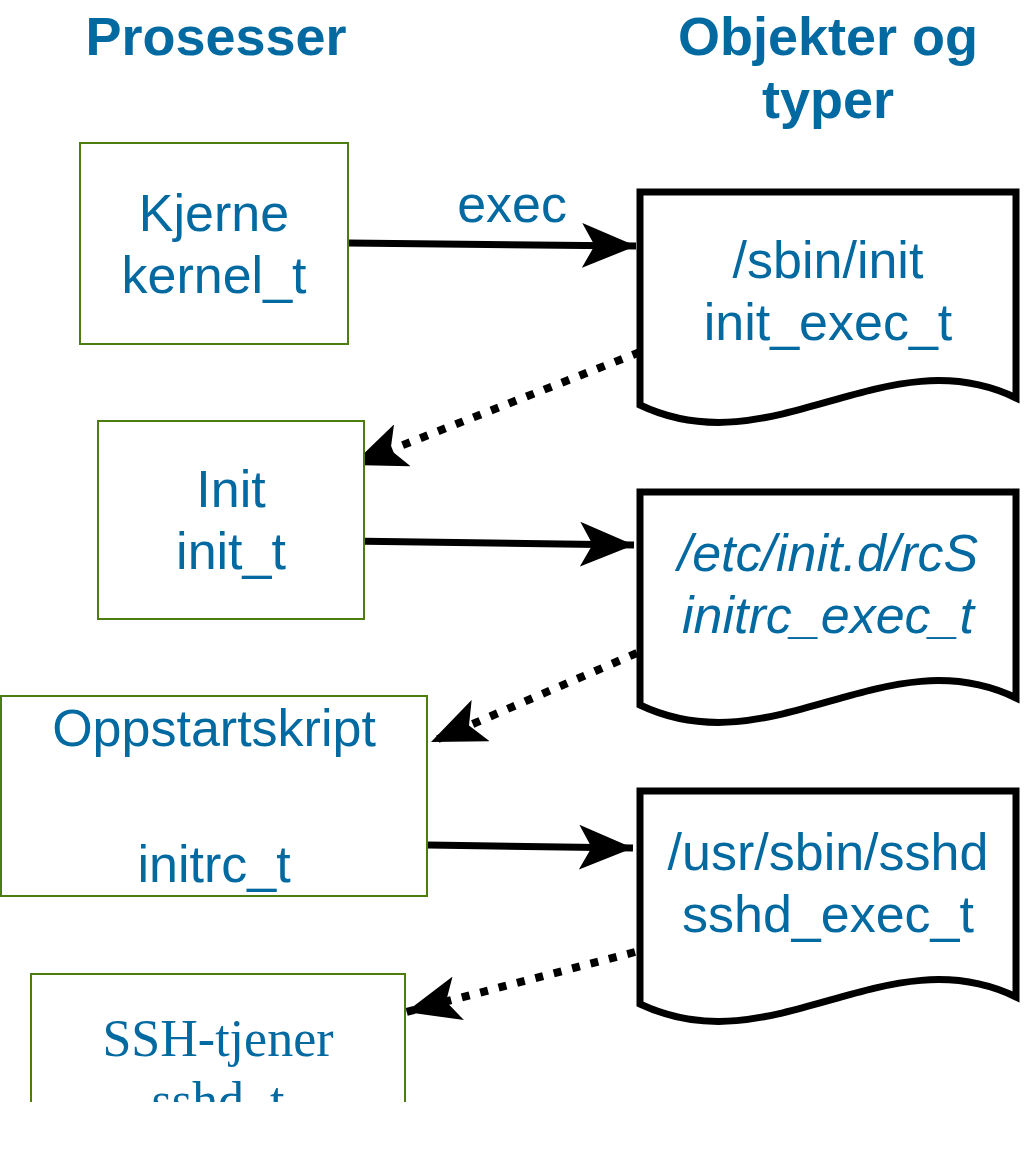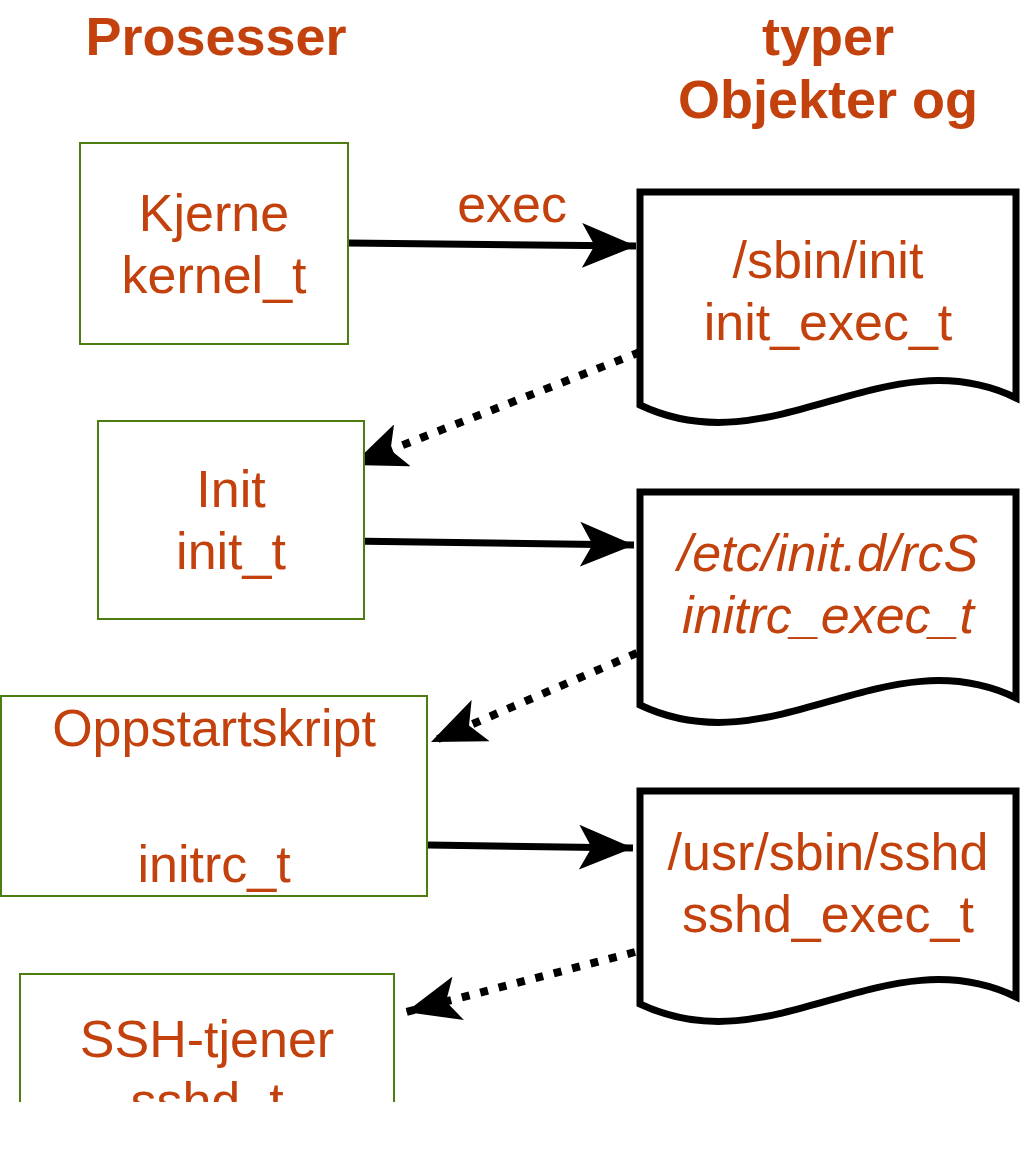--- a/index.html
+++ b/index.html
@@ -7,21 +7,21 @@
     padding: 0;
     background: #ffffff;
   }
   #canvas {
     position: relative;
     width: 1024px;
     height: 1102px;
     background: #ffffff;
     overflow: hidden;
     font-family: "Liberation Sans", sans-serif;
-    color: #c2410c;
+    color: #0369a1;
   }
   #shapes {
     position: absolute;
     left: 0;
     top: 0;
     width: 1024px;
     height: 1173px;
   }
   .col-header {
     position: absolute;
@@ -44,21 +44,21 @@
     align-items: center;
     justify-content: center;
     text-align: center;
     font-size: 52px;
     line-height: 62px;
     white-space: nowrap;
   }
   #box-kernel { left: 79px; top: 142px;  width: 270px; height: 203px; }
   #box-init   { left: 97px; top: 420px;  width: 268px; height: 200px; }
   #box-initrc { left: 0px;  top: 695px;  width: 428px; height: 202px; justify-content: space-between; }
-  #box-sshd   { left: 19px; top: 973px;  width: 376px; height: 194px; }
+  #box-sshd   { left: 30px; top: 973px;  width: 376px; height: 194px; font-family: Liberation Serif, serif; }
   .doc-label {
     position: absolute;
     left: 640px;
     width: 376px;
     text-align: center;
     font-size: 52px;
     line-height: 62px;
     white-space: nowrap;
   }
   #doclabel-init  { top: 229px; text-align: center; }
@@ -98,22 +98,22 @@
 
     <line x1="640" y1="352" x2="352" y2="465" stroke="#000000" stroke-width="8" stroke-dasharray="8 11" marker-end="url(#ah)"></line>
     <line x1="637" y1="653" x2="431" y2="742" stroke="#000000" stroke-width="8" stroke-dasharray="8 11" marker-end="url(#ah)"></line>
     <line x1="635" y1="952" x2="406" y2="1012" stroke="#000000" stroke-width="8" stroke-dasharray="8 11" marker-end="url(#ah)"></line>
   </svg>
 
   <div class="col-header" id="header-left">
     <div>Prosesser</div>
   </div>
   <div class="col-header" id="header-right">
+    <div>Objekter og</div>
     <div>typer</div>
-    <div>Objekter og</div>
   </div>
 
   <div id="exec-label">exec</div>
 
   <div class="process-box" id="box-kernel">
     <div>Kjerne</div>
     <div>kernel_t</div>
   </div>
   <div class="process-box" id="box-init">
     <div>Init</div>

